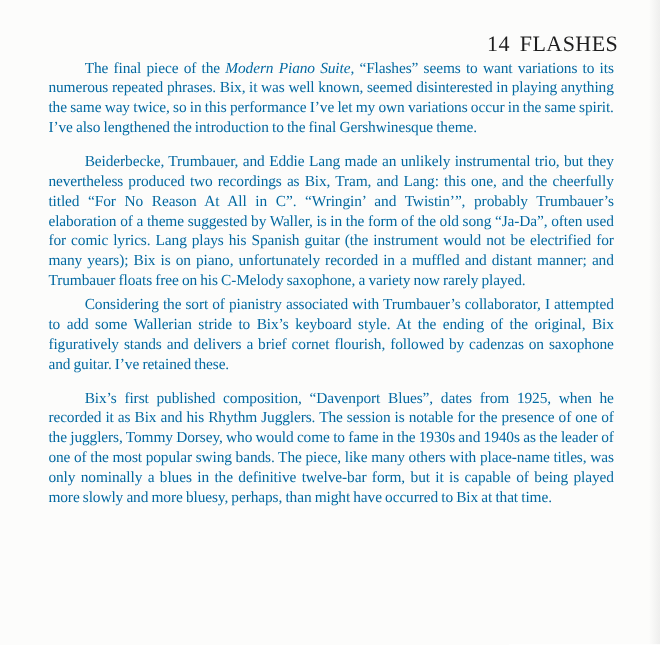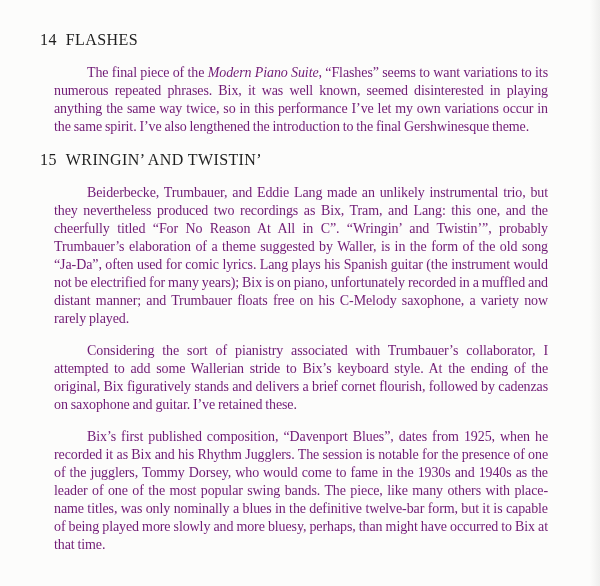--- a/index.html
+++ b/index.html
@@ -28,55 +28,54 @@
     position: absolute;
     top: 30px;
     left: 40px;
     width: 522px;
   }
   section + section {
     margin-top: 13px;
   }
   h2.track-heading {
     margin: 0 0 3px 0;
-    text-align: left;
-    font-size: 16px;
+    text-align: right;
+    font-size: 20px;
     line-height: 20px;
     font-weight: normal;
     letter-spacing: 0.4px;
     color: #1e1e1e;
   }
   h2.track-heading .track-number {
     margin-right: 9px;
   }
   p.paragraph {
-    margin: 14px;
+    margin: 4px;
     font-size: 14px;
     line-height: 18px;
     text-align: justify;
     text-indent: 33px;
     letter-spacing: -0.1px;
     word-spacing: -0.5px;
-    color: #701a75;
+    color: #0369a1;
   }
   p.paragraph em {
     font-style: italic;
   }
 </style>
 </head>
 <body>
 
 <div class="page">
   <main class="content">
       <section>
         <h2 class="track-heading"><span class="track-number">14</span><span>FLASHES</span></h2>
         <p class="paragraph"><span>The final piece of the </span><em>Modern Piano Suite</em><span>, “Flashes” seems to want variations to its numerous repeated phrases. Bix, it was well known, seemed disinterested in playing anything the same way twice, so in this performance I’ve let my own variations occur in the same spirit. I’ve also lengthened the introduction to the final Gershwinesque theme.</span></p>
       </section>
       <section>
-        <h2 class="track-heading"><span class="track-number">15</span><span>WRINGIN’ AND TWISTIN’</span></h2>
         <p class="paragraph"><span>Beiderbecke, Trumbauer, and Eddie Lang made an unlikely instrumental trio, but they nevertheless produced two recordings as Bix, Tram, and Lang: this one, and the cheerfully titled “For No Reason At All in C”. “Wringin’ and Twistin’”, probably Trumbauer’s elaboration of a theme suggested by Waller, is in the form of the old song “Ja-Da”, often used for comic lyrics. Lang plays his Spanish guitar (the instrument would not be electrified for many years); Bix is on piano, unfortunately recorded in a muffled and distant manner; and Trumbauer floats free on his C-Melody saxophone, a variety now rarely played.</span></p>
         <p class="paragraph"><span>Considering the sort of pianistry associated with Trumbauer’s collaborator, I attempted to add some Wallerian stride to Bix’s keyboard style. At the ending of the original, Bix figuratively stands and delivers a brief cornet flourish, followed by cadenzas on saxophone and guitar. I’ve retained these.</span></p>
       </section>
       <section>
         <p class="paragraph"><span>Bix’s first published composition, “Davenport Blues”, dates from 1925, when he recorded it as Bix and his Rhythm Jugglers. The session is notable for the presence of one of the jugglers, Tommy Dorsey, who would come to fame in the 1930s and 1940s as the leader of one of the most popular swing bands. The piece, like many others with place-name titles, was only nominally a blues in the definitive twelve-bar form, but it is capable of being played more slowly and more bluesy, perhaps, than might have occurred to Bix at that time.</span></p>
       </section>
     </main>
   <div class="scan-edge"></div>
 </div>
 

